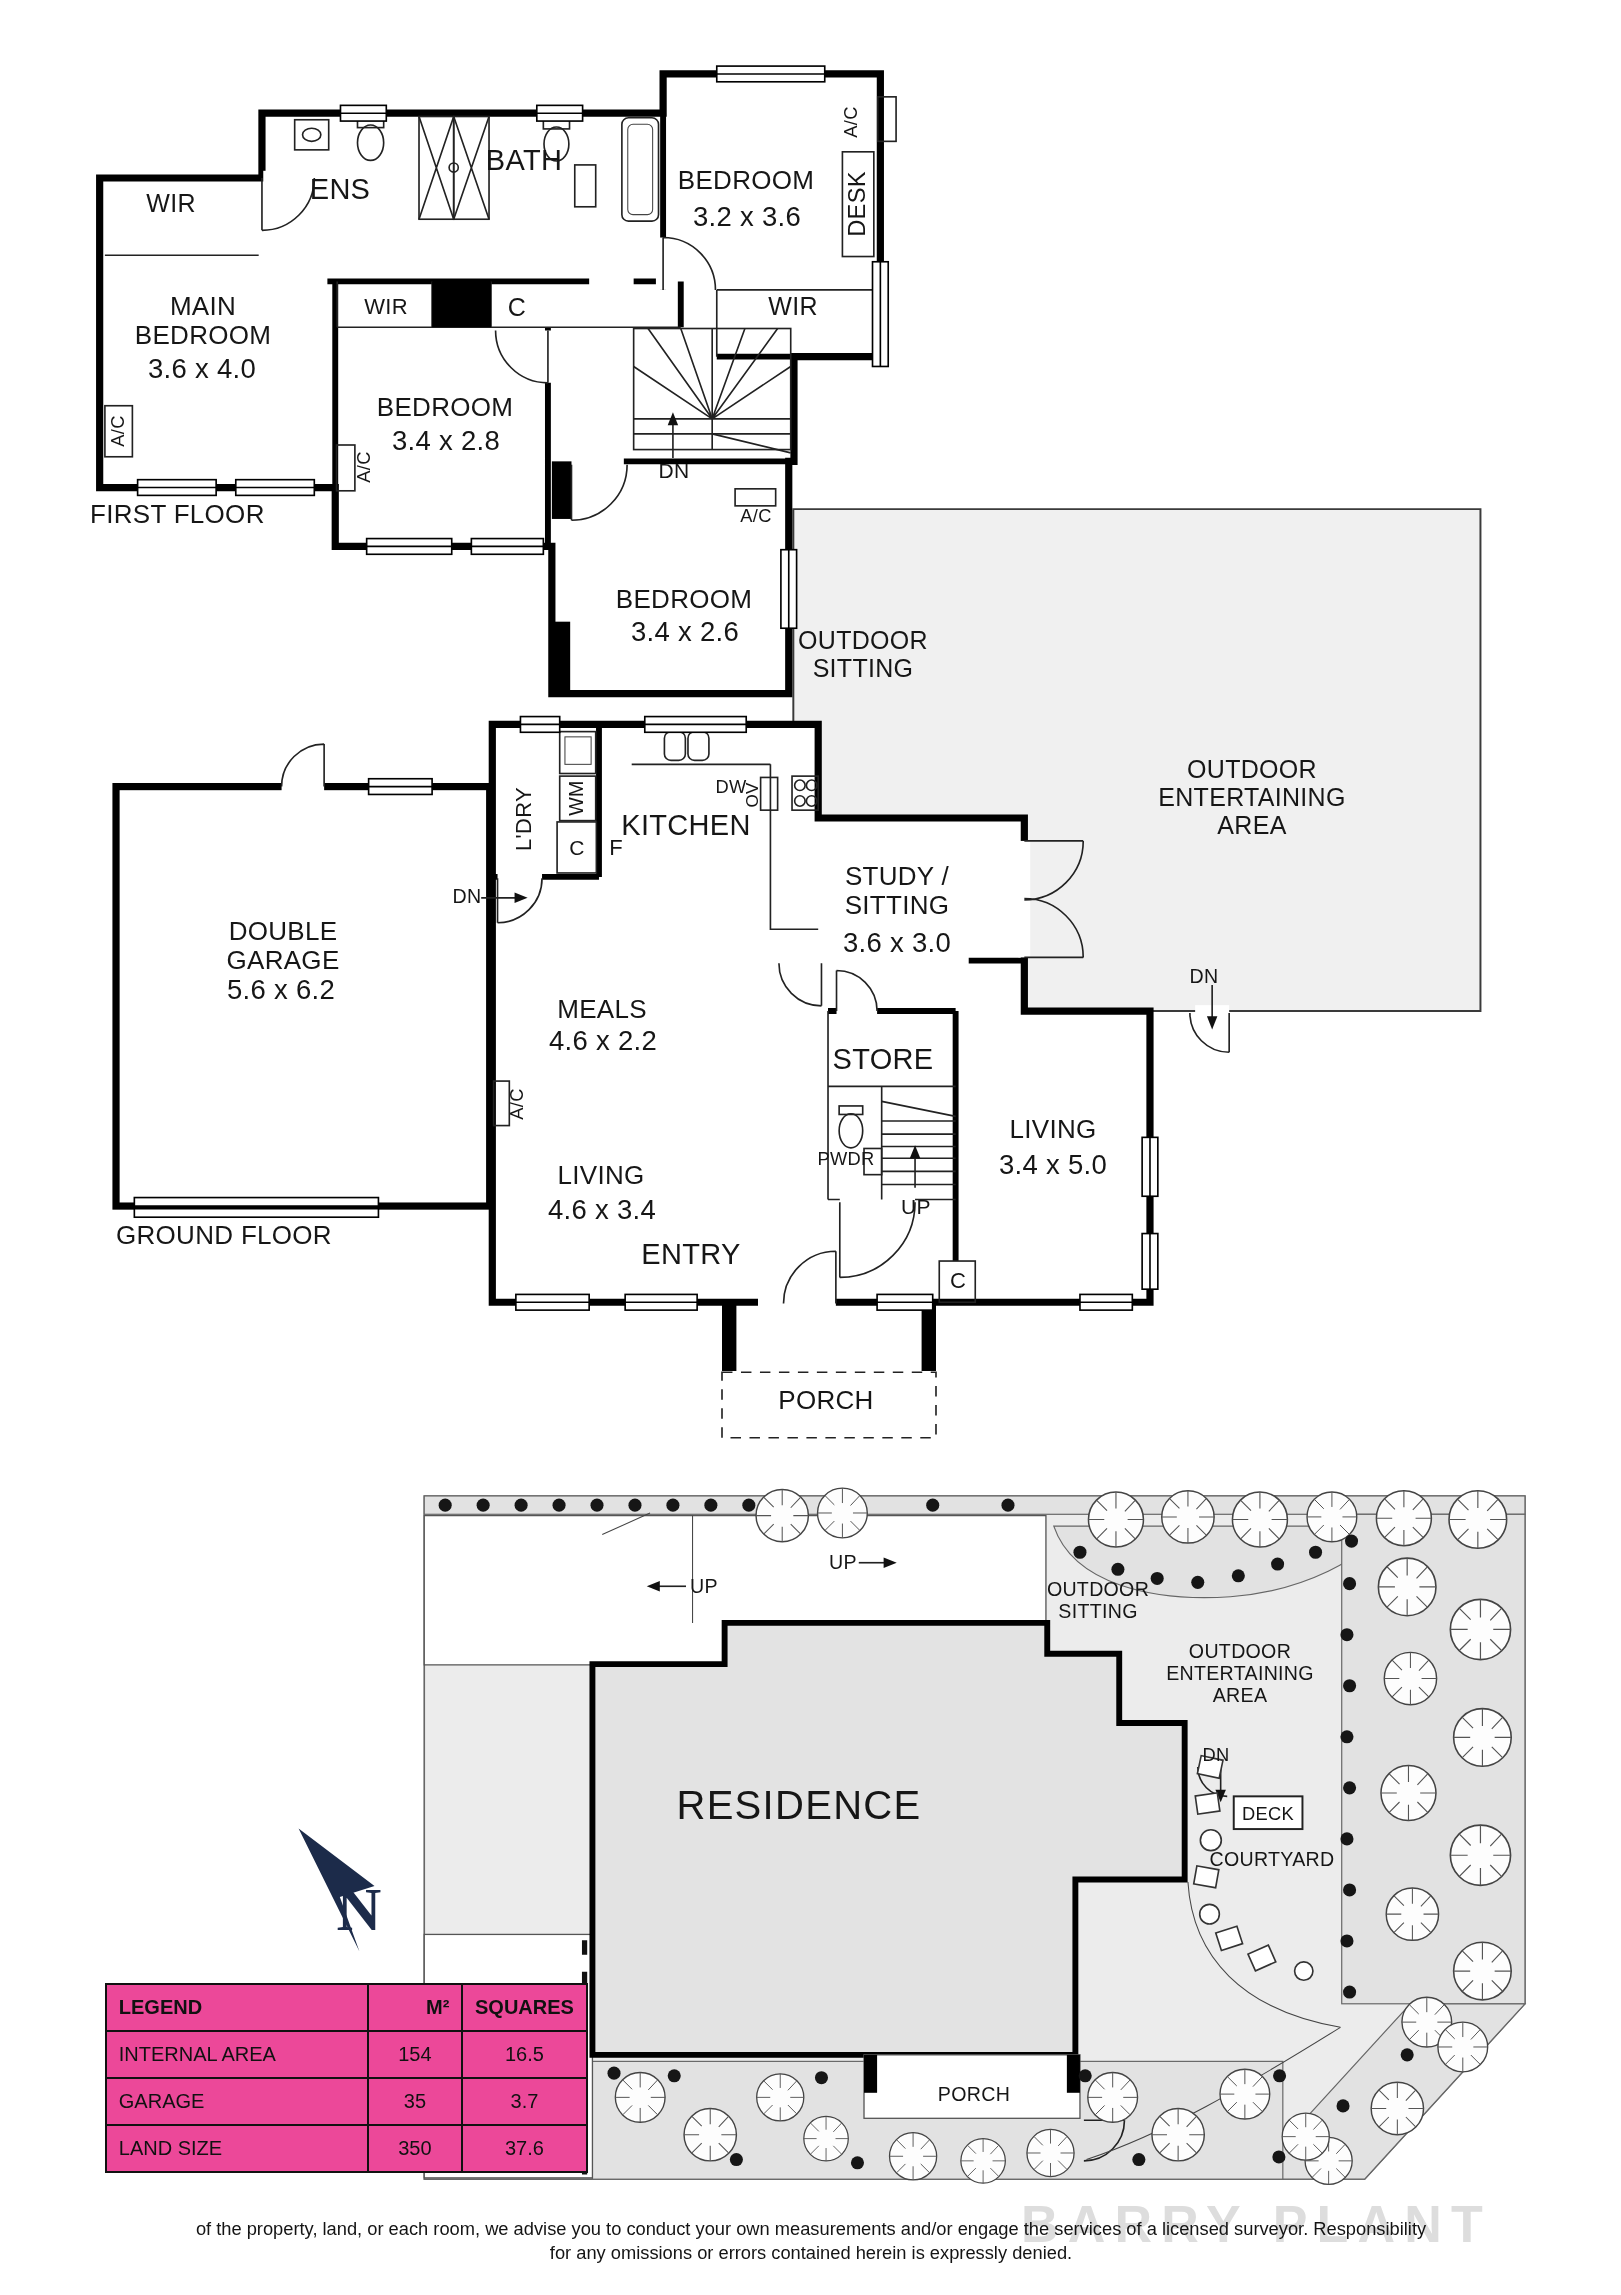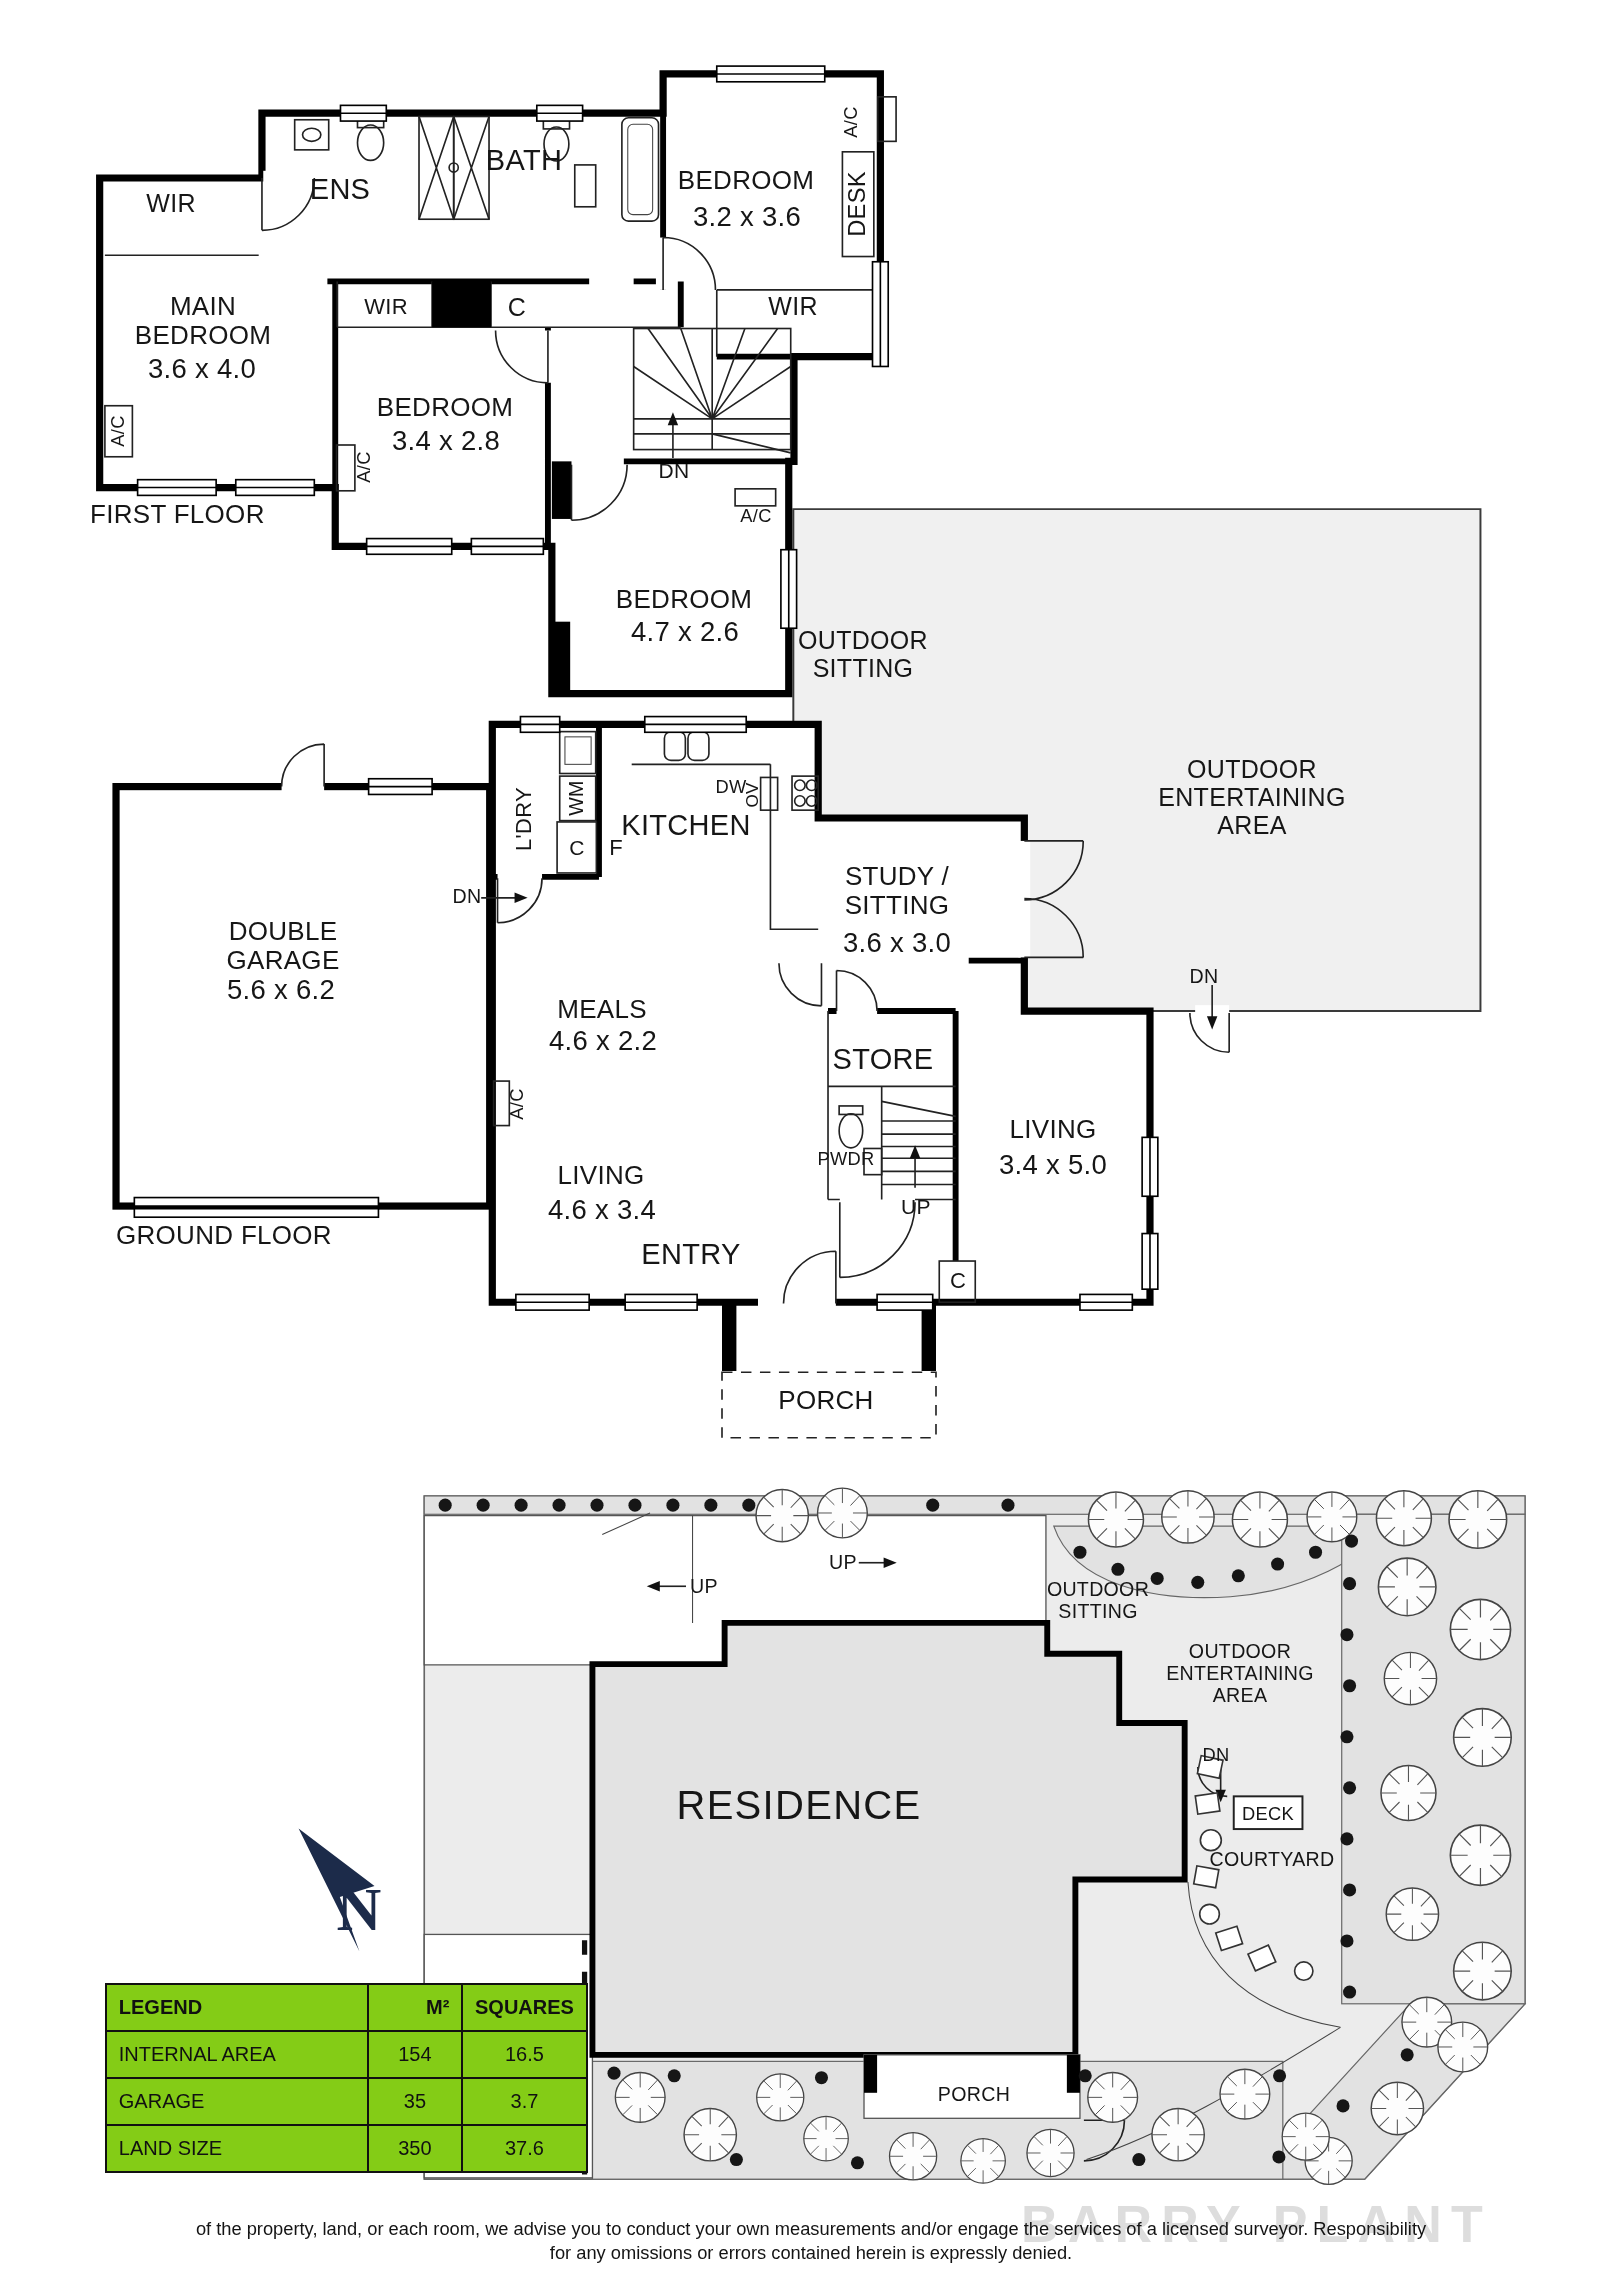--- a/index.html
+++ b/index.html
@@ -8,21 +8,21 @@
   #plansvg{position:absolute;left:0;top:0;z-index:1}
   .lbl{position:absolute;transform:translate(-50%,-50%);text-align:center;color:#161616;
        white-space:pre-line;line-height:1.12;letter-spacing:0.3px;z-index:2}
   .left{transform:translate(0,-50%);text-align:right}
   .rot{transform:translate(-50%,-50%) rotate(-90deg)}
   .f48{font-size:26px}.f46{font-size:40px;letter-spacing:1.3px}.f44{font-size:29px}
   .f42{font-size:27.5px}.f40{font-size:26px}.f38{font-size:25px}.f36{font-size:23.6px}
   .f34{font-size:22px}.f32{font-size:21px}.f30{font-size:19.6px}.f28{font-size:18.3px}.f26{font-size:17px}
   .north-n{position:absolute;transform:translate(-50%,-50%);font-family:"Liberation Serif","DejaVu Serif",serif;
        font-weight:bold;font-size:62px;color:#1c2b4a;z-index:3}
-  .legend{position:absolute;left:105px;top:1983px;border-collapse:collapse;z-index:2;background:#84cc16}
+  .legend{position:absolute;left:105px;top:1983px;border-collapse:collapse;z-index:2;background:#ec4899}
   .legend th,.legend td{border:2px solid #111;height:45px;font-size:20px;padding:0 11.8px}
   .legend th{font-weight:bold;text-align:right}
   .legend th:first-child{text-align:left}
   .legend td{text-align:center;font-weight:normal}
   .legend td:first-child{text-align:left}
   .c1{width:236px}.c2{width:69px}.c3{width:85px}
   .disc{position:absolute;left:0;width:1622px;text-align:center;font-size:18.3px;line-height:24px;color:#141414;z-index:3}
   .watermark{position:absolute;left:1021px;top:2194px;font-size:52px;font-weight:bold;
        color:#dddddd;letter-spacing:9.2px;z-index:1}
   
@@ -359,21 +359,21 @@
 <div class="lbl f42" style="left:202px;top:369px">3.6 x 4.0</div>
 <div class="lbl f34" style="left:386px;top:307px">WIR</div>
 <div class="lbl f38" style="left:517px;top:307px">C</div>
 <div class="lbl f48" style="left:445px;top:408px">BEDROOM</div>
 <div class="lbl f42" style="left:446px;top:441px">3.4 x 2.8</div>
 <div class="lbl rot f28" style="left:364px;top:467px">A/C</div>
 <div class="lbl rot f28" style="left:118px;top:431px">A/C</div>
 <div class="lbl f32" style="left:674px;top:471px">DN</div>
 <div class="lbl f28" style="left:756px;top:516px">A/C</div>
 <div class="lbl f48" style="left:684px;top:600px">BEDROOM</div>
-<div class="lbl f42" style="left:685px;top:632px">4.7 x 2.6</div>
+<div class="lbl f42" style="left:685px;top:632px">3.4 x 2.6</div>
 <div class="lbl left f40" style="left:90px;top:515px">FIRST FLOOR</div>
 <div class="lbl f38" style="left:863px;top:654px">OUTDOOR
 SITTING</div>
 <div class="lbl f38" style="left:1252px;top:797px">OUTDOOR
 ENTERTAINING
 AREA</div>
 
 <div class="lbl rot f34" style="left:524px;top:819px">L'DRY</div>
 <div class="lbl rot f30" style="left:577px;top:798px">WM</div>
 <div class="lbl f32" style="left:577px;top:848px">C</div>

